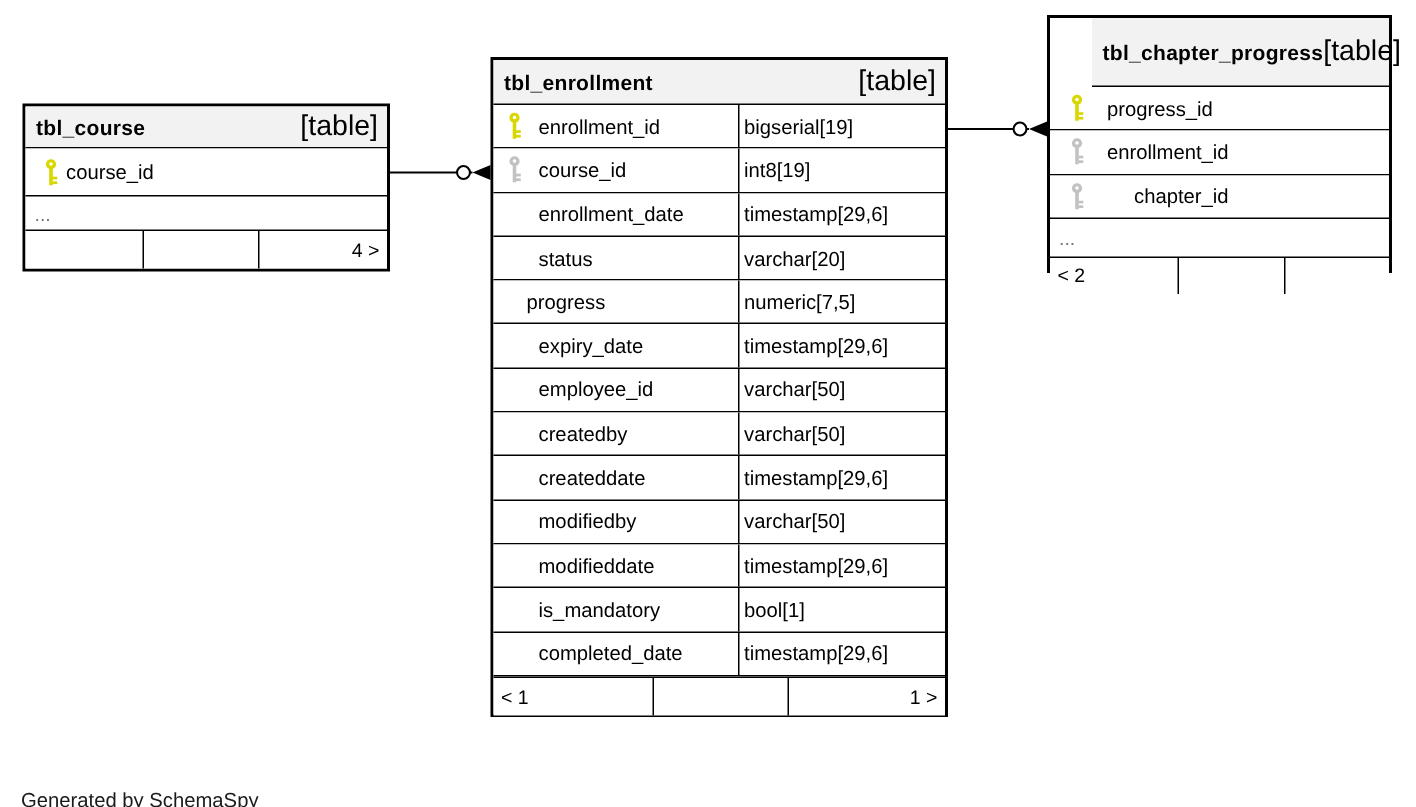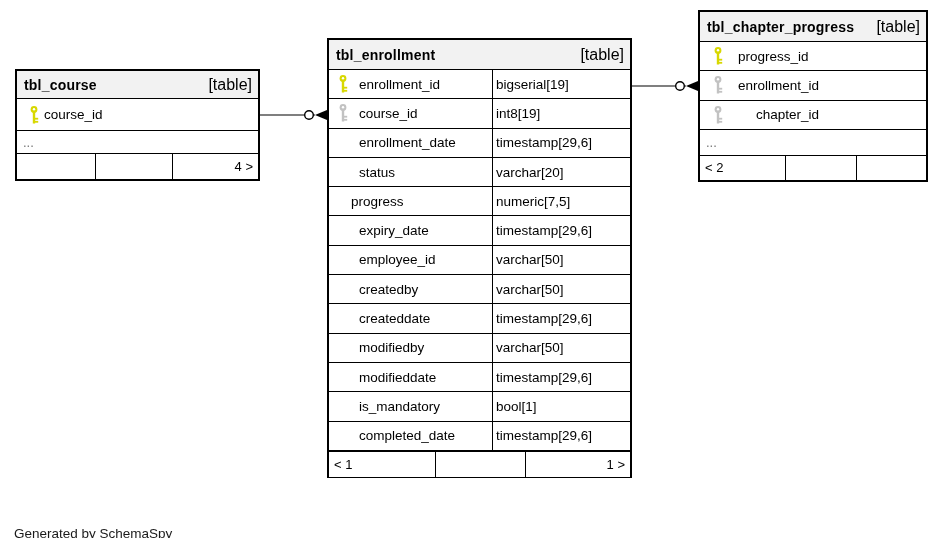--- a/index.html
+++ b/index.html
@@ -10,21 +10,21 @@
   }
   .tbl {
     position:absolute; background:#fff; border:2px solid #000; box-sizing:border-box;
   }
   .thead {
     background:#f2f2f2; border-bottom:1px solid #000; box-sizing:border-box;
     display:flex; justify-content:space-between; align-items:center;
     padding:0 6px 0 7px; font-size:14px;
   }
   .tname { font-weight:bold; letter-spacing:0.2px; }
-  .ttag  { font-weight:normal; font-size:16px; }
+  .ttag  { font-weight:normal; font-size:19px; }
   .row {
     position:relative; box-sizing:border-box; border-bottom:1px solid #000;
     display:flex; align-items:center; font-size:13.5px; background:#fff;
   }
   .keyicon { position:absolute; top:50%; transform:translateY(-50%); line-height:0; }
   .rname { display:inline-block; }
   .rtype {
     position:absolute; left:163px; right:0; top:0; bottom:0;
     border-left:1px solid #000; box-sizing:border-box;
     display:flex; align-items:center; padding:0 2px 0 3px; font-size:13.5px;
@@ -161,21 +161,21 @@
     </div>
 
     <div class="tfoot" style="height:26px; border-top:1px solid #000;">
       <div class="fcell" style="width:107px;">&lt; 1</div>
       <div class="fcell" style="width:90px;"></div>
       <div class="fcell right" style="flex:1;">1 &gt;</div>
     </div>
   </div>
 
   <div class="tbl" style="left:698px; top:10px; width:230px; height:172px;">
-    <div class="thead" style="height:30px;">
+    <div class="thead" style="height:46px;margin-left:28px;">
       <span class="tname">tbl_chapter_progress</span>
       <span class="ttag">[table]</span>
     </div>
 
     <div class="row" style="height:29.3px; padding-left:38px;">
       <span class="keyicon" style="left:13px;">
         <svg width="10" height="19" viewBox="0 0 10 19">
           <g fill="#d8d800">
             <circle cx="5" cy="4" r="3.4"></circle>
               <rect x="3.8" y="6.5" width="2.4" height="11.5"></rect>

